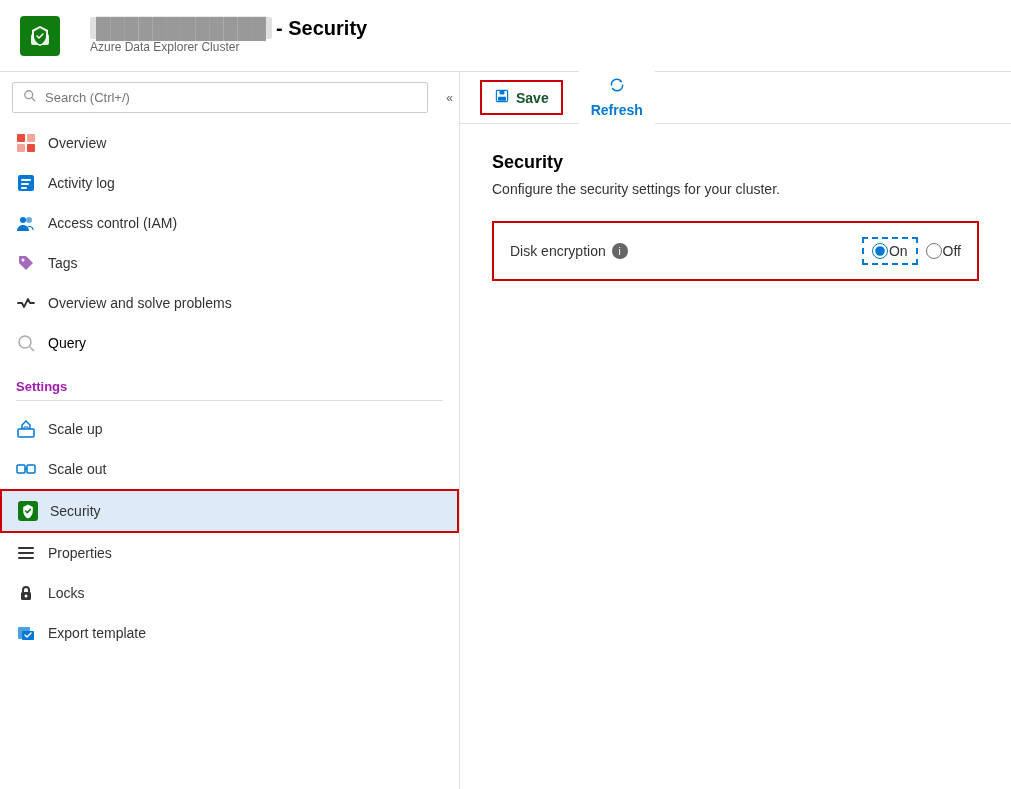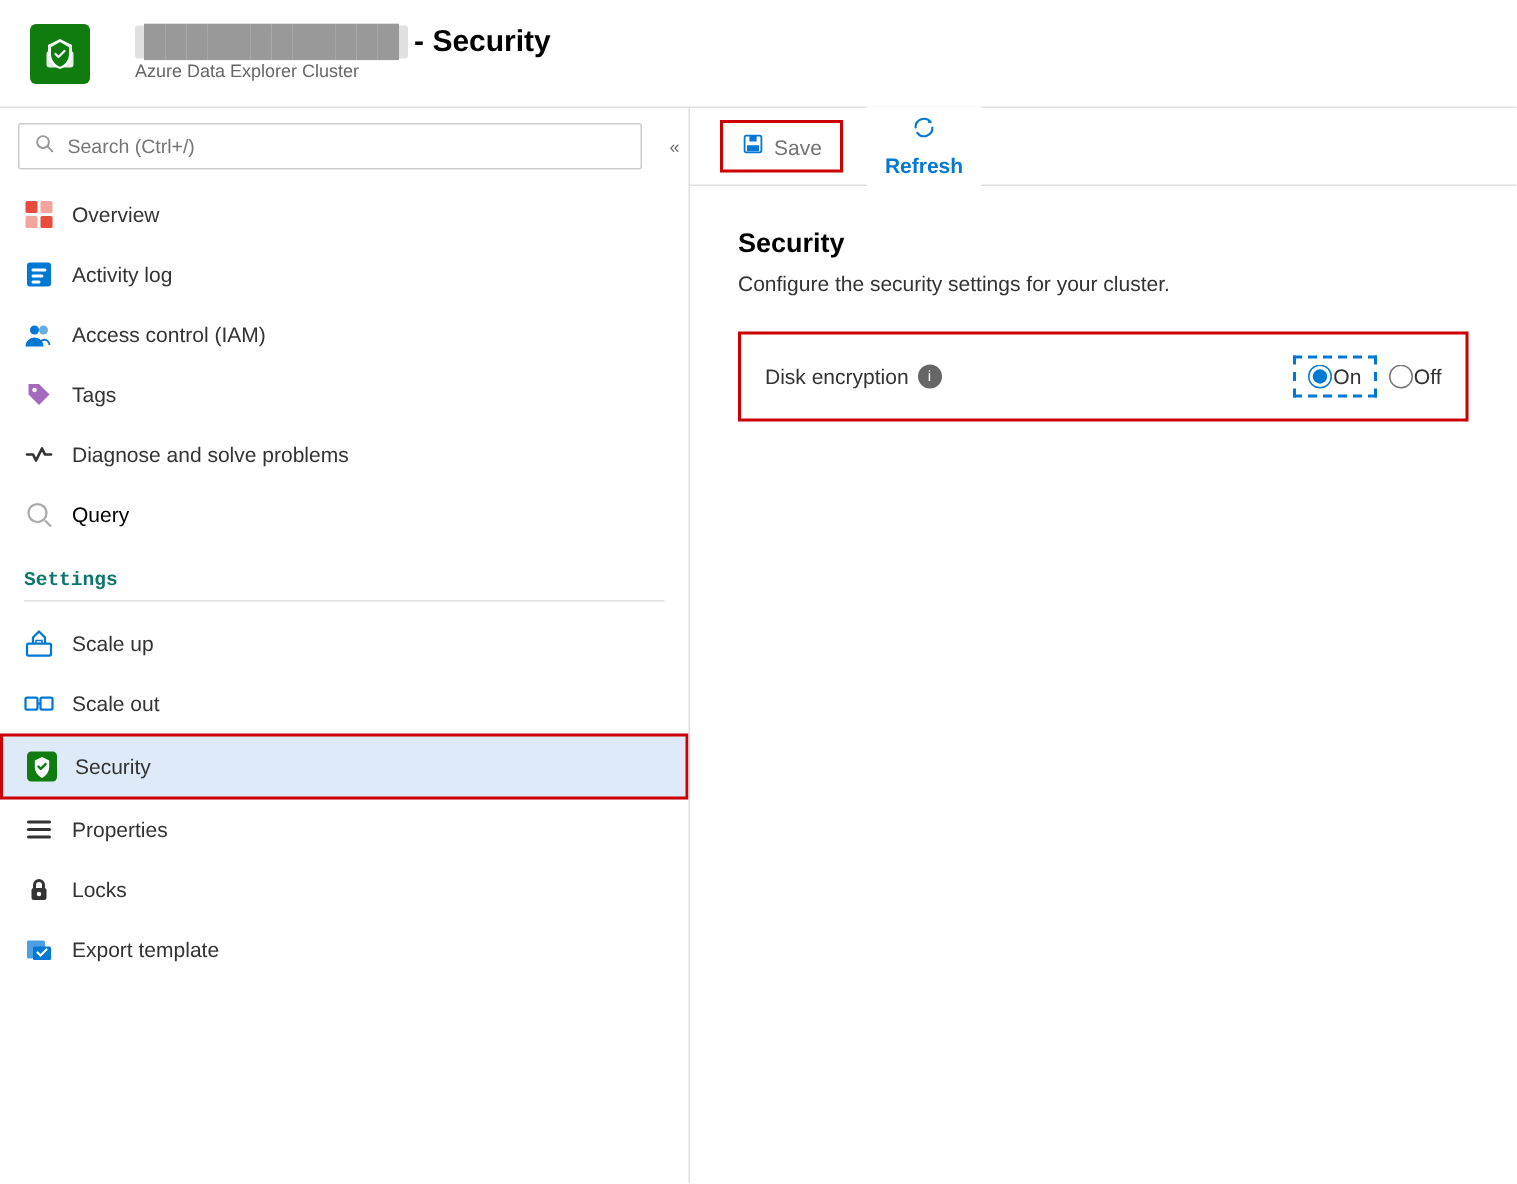--- a/index.html
+++ b/index.html
@@ -64,22 +64,21 @@
       color: #333;
       font-size: 14px;
     }
     .nav-item.active { background: #deeaf7; }
     .nav-item .icon { width: 20px; height: 20px; display: flex; align-items: center; justify-content: center; flex-shrink: 0; }
 
     .section-label {
       padding: 16px 16px 6px;
       font-weight: 600;
       font-size: 13px;
-      color: #0f766e;
-      font-family: Liberation Mono, monospace;
+      color: #a21caf;
     }
     .section-divider {
       border: none;
       border-top: 1px solid #e0e0e0;
       margin: 0 16px 8px;
     }
 
     
     .content {
       flex: 1;
@@ -255,21 +254,21 @@
       </span>
       <span>Tags</span>
     </div>
 
     <div class="nav-item">
       <span class="icon">
         <svg width="20" height="20" viewBox="0 0 20 20">
             <path d="M2 10h4l2 4 4-8 2 4h4" stroke="#333" stroke-width="1.8" fill="none" stroke-linecap="round" stroke-linejoin="round"></path>
           </svg>
       </span>
-      <span>Diagnose and solve problems</span>
+      <span>Overview and solve problems</span>
     </div>
 
     <div class="nav-item">
       <span class="icon">
         <svg width="20" height="20" viewBox="0 0 20 20">
             <circle cx="9" cy="9" r="6" stroke="#aaa" stroke-width="1.5" fill="none"></circle>
             <line x1="14" y1="14" x2="18" y2="18" stroke="#aaa" stroke-width="1.5"></line>
           </svg>
       </span>
       <span style="color:#000000;">Query</span>
@@ -349,21 +348,21 @@
 
     <div class="toolbar">
       <button class="toolbar-btn save-btn">
         <span>
           <svg width="16" height="16" viewBox="0 0 20 20">
               <rect x="3" y="3" width="14" height="14" rx="1.5" stroke="#0078d4" stroke-width="1.5" fill="none"></rect>
               <rect x="7" y="3" width="6" height="5" rx="0.5" fill="#0078d4"></rect>
               <rect x="5" y="11" width="10" height="5" rx="0.5" fill="#0078d4"></rect>
             </svg>
         </span>
-        <span style="color:#737373; font-weight:400;">Save</span>
+        <span style="color:#14532d; font-weight:700;">Save</span>
       </button>
       <button class="toolbar-btn refresh-btn">
         <span>
           <svg width="16" height="16" viewBox="0 0 20 20">
               <path d="M17 10A7 7 0 014.4 14.4" stroke="#0078d4" stroke-width="1.8" fill="none" stroke-linecap="round"></path>
               <path d="M3 10A7 7 0 0115.6 5.6" stroke="#0078d4" stroke-width="1.8" fill="none" stroke-linecap="round"></path>
               <polyline points="14,3 16,6 13,6" fill="#0078d4"></polyline>
             </svg>
         </span>
         <span style="color:#0078d4;">Refresh</span>

